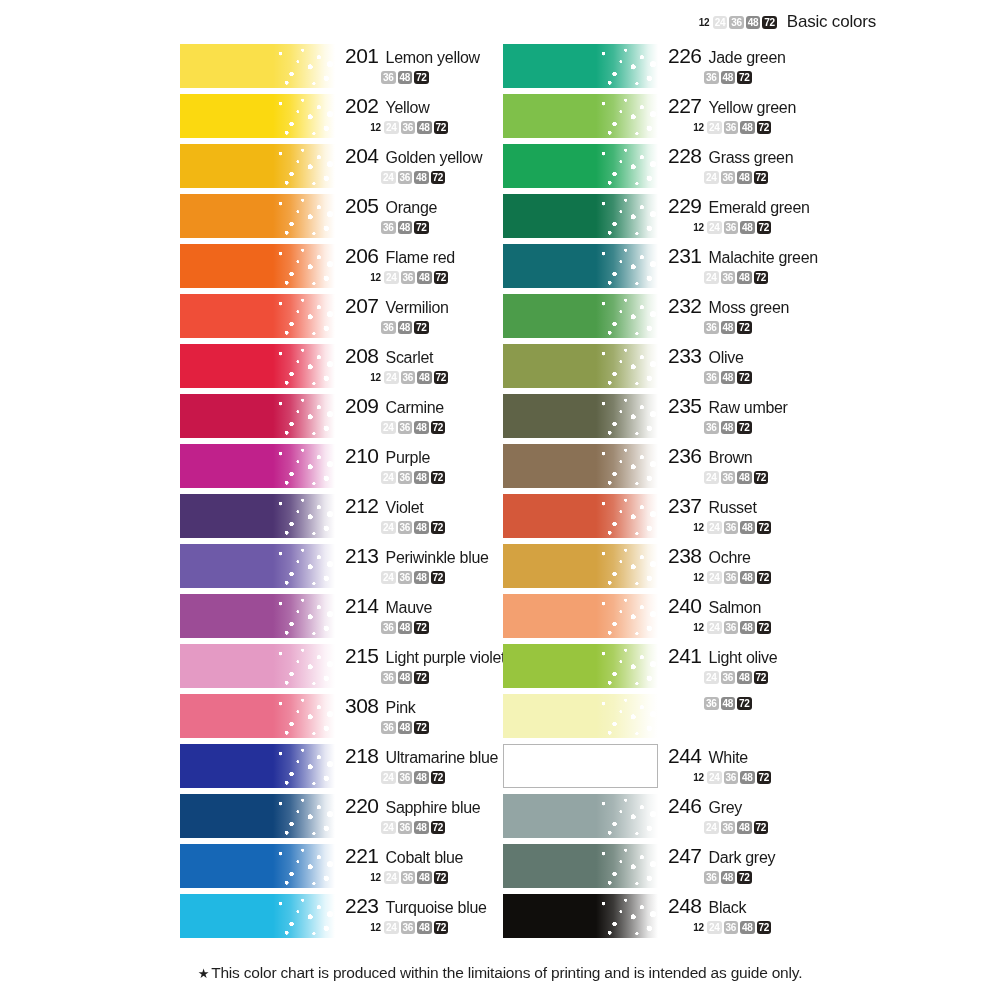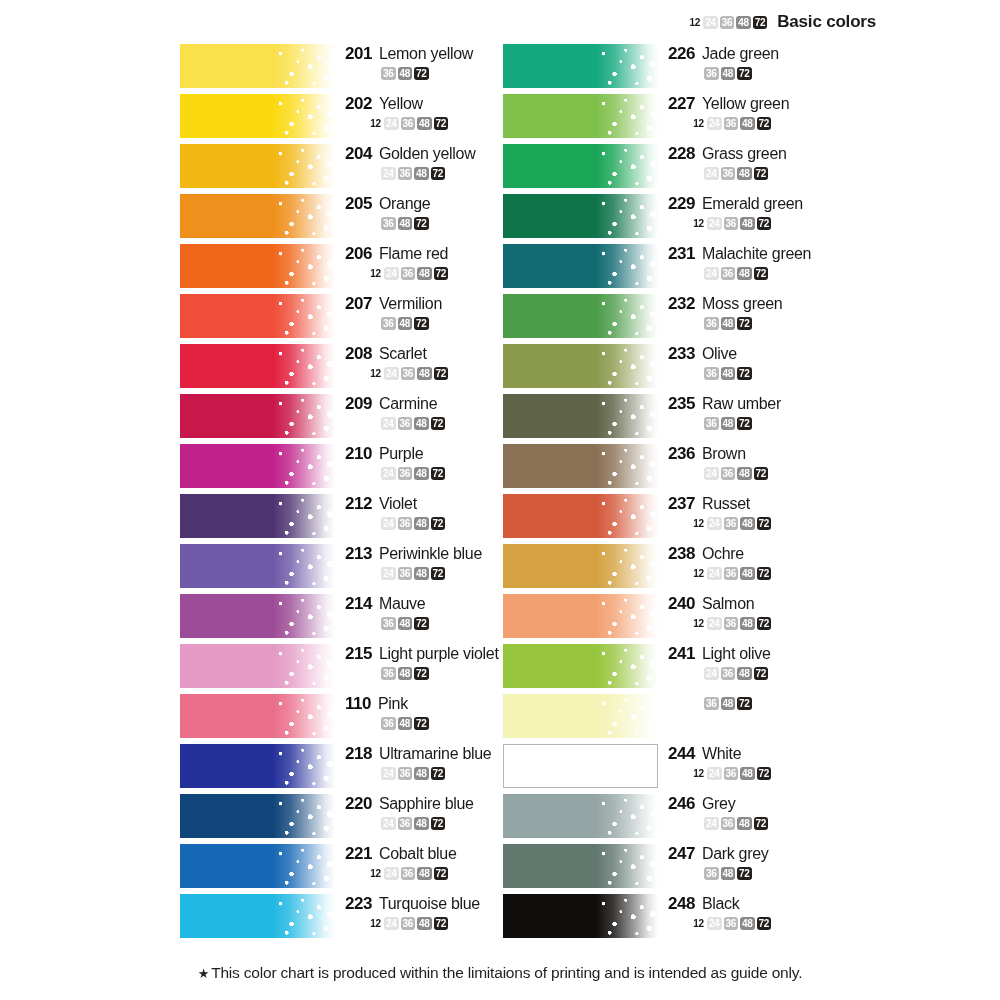--- a/index.html
+++ b/index.html
@@ -25,21 +25,21 @@
     align-items: center;
     gap: 4px;
   }
   #legend .legend-badges {
     display: flex;
     align-items: center;
     gap: 2px;
   }
   #legend .legend-title {
     font-size: 17px;
-    font-weight: 700;
+    font-weight: 400;
     color: #1a1a1a;
     margin-left: 6px;
     letter-spacing: -0.2px;
   }
 
   
   .badge {
     display: inline-block;
     min-width: 13px;
     text-align: center;
@@ -117,22 +117,22 @@
     top: 0;
     width: 190px;
   }
   .label-line {
     display: flex;
     align-items: baseline;
     gap: 7px;
     white-space: nowrap;
   }
   .code {
-    font-size: 17px;
-    font-weight: bold;
+    font-size: 21px;
+    font-weight: normal;
     color: #111111;
     letter-spacing: -0.5px;
   }
   .cname {
     font-size: 16px;
     font-weight: 400;
     color: #1a1a1a;
     letter-spacing: -0.3px;
   }
   .badges {
@@ -404,21 +404,21 @@
         </div>
       </div>
     </div>
     <div class="row">
       <div class="swatch">
         <div class="fill" style="background: rgb(234, 110, 138);"></div>
         <div class="feather"></div>
       </div>
       <div class="label">
         <div class="label-line">
-          <span class="code">110</span>
+          <span class="code">308</span>
           <span class="cname">Pink</span>
         </div>
         <div class="badges">
           <span class="badge t36">36</span>
           <span class="badge t48">48</span>
           <span class="badge t72">72</span>
         </div>
       </div>
     </div>
     <div class="row">

